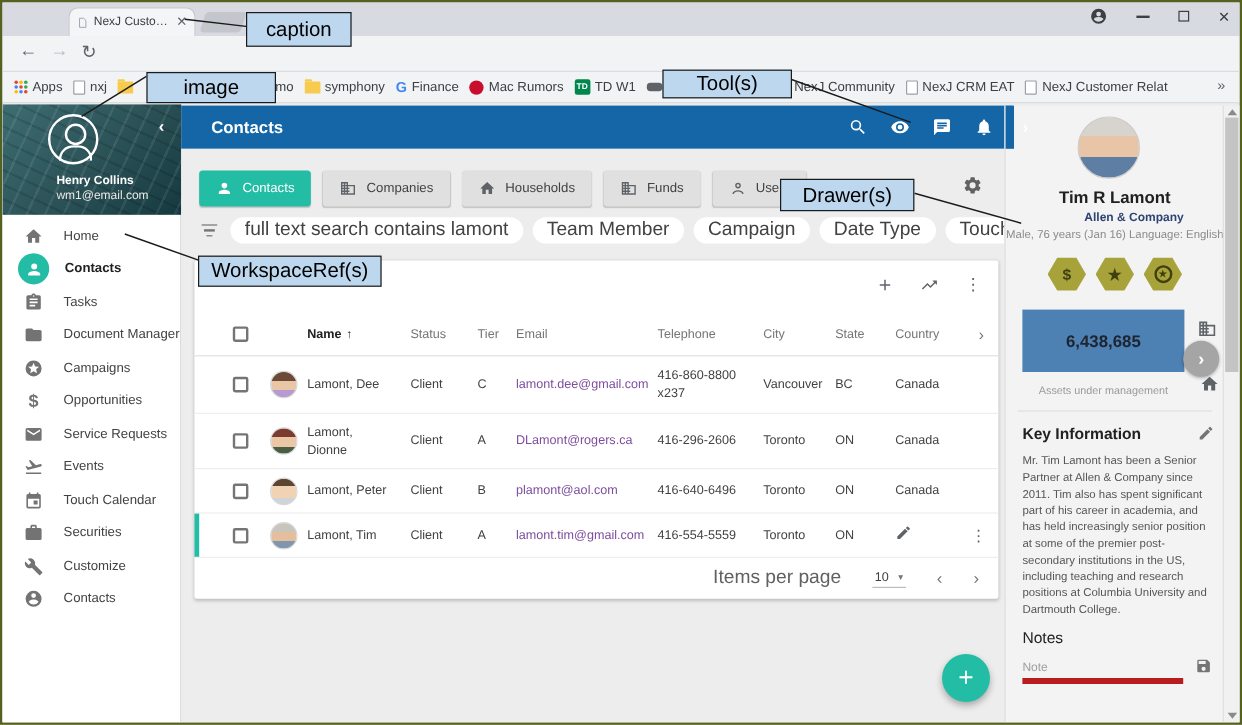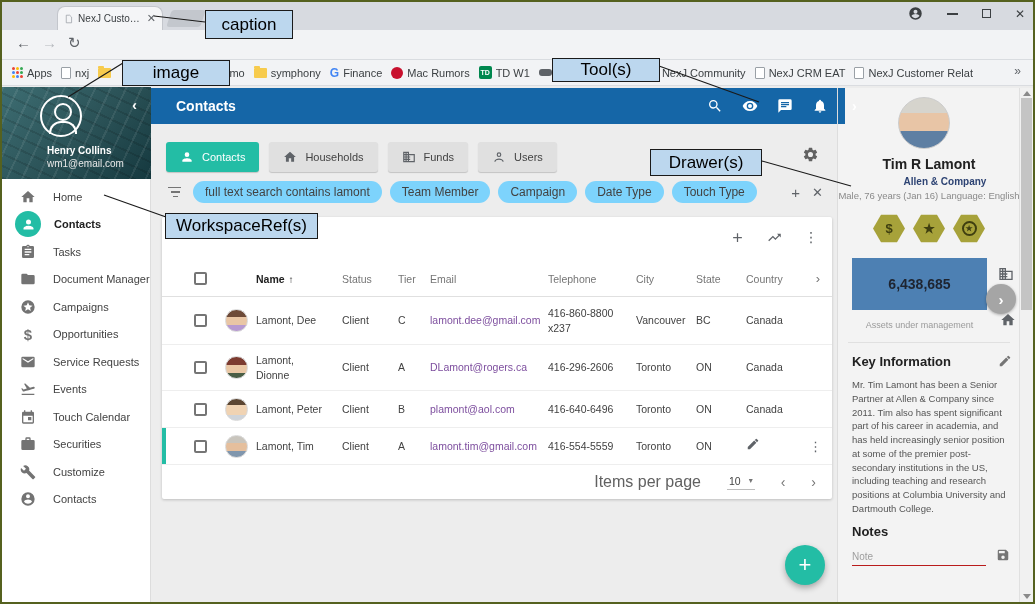--- a/index.html
+++ b/index.html
@@ -68,21 +68,21 @@
   .ebtn{height:30px;border-radius:3px;background:#e0e0e0;color:#424242;font-size:11px;display:flex;align-items:center;gap:8px;padding:0 14px;box-shadow:0 1px 1px rgba(0,0,0,.18);cursor:pointer;}
   .ebtn svg{width:14px;height:14px;fill:#5f6368;}
   .ebtn.active{background:#23bda5;color:#fff;}
   .ebtn.active svg{fill:#fff;}
   .gear-btn{position:absolute;right:18px;top:22px;}
   .gear-btn svg{width:17px;height:17px;fill:#616161;}
   .filter-row{position:absolute;left:17px;top:57px;display:flex;align-items:center;gap:8px;width:655px;}
   .filter-ic{width:14px;display:flex;flex-direction:column;gap:3px;margin-right:3px;}
   .filter-ic i{height:1.5px;background:#757575;display:block;}
   .filter-ic i:nth-child(1){width:13px;}.filter-ic i:nth-child(2){width:9px;margin:0 auto;}.filter-ic i:nth-child(3){width:5px;margin:0 auto;}
-  .chip{height:22px;border-radius:11px;background:#7dd3fc;color:#424242;font-size:12px;display:flex;align-items:center;padding:0 12px;cursor:pointer;white-space:nowrap;}
+  .chip{height:22px;border-radius:11px;background:#ffffff;color:#424242;font-size:16px;display:flex;align-items:center;padding:0 12px;cursor:pointer;white-space:nowrap;}
   .filter-actions{margin-left:auto;display:flex;gap:12px;align-items:center;color:#5f6368;}
   .plus-gl{font-size:15px;}
   .x-gl{font-size:13px;}
   
   .card{position:absolute;left:11px;top:93px;width:670px;height:282px;background:#fff;border-radius:2px;box-shadow:0 1px 3px rgba(0,0,0,.2);}
   .card-toolbar{position:absolute;right:14px;top:12px;display:flex;gap:22px;align-items:center;}
   .card-toolbar svg{width:15px;height:15px;fill:#5f6368;}
   .card-toolbar .dots{font-size:14px;color:#5f6368;}
   .tgrid{display:grid;grid-template-columns:36px 42px 86px 56px 32px 118px 88px 60px 50px 58px 1fr;align-items:center;padding-left:16px;}
   .thead{position:absolute;left:0;top:44px;width:670px;height:36px;border-bottom:1px solid #e0e0e0;}
@@ -118,22 +118,22 @@
   .badges{position:absolute;left:0;top:126px;width:182px;display:flex;justify-content:center;gap:8px;}
   .hexa{width:32px;height:29px;background:#a7a23a;clip-path:polygon(25% 3%,75% 3%,100% 50%,75% 97%,25% 97%,0 50%);display:flex;align-items:center;justify-content:center;color:#3f3f10;font-weight:bold;font-size:13px;}
   .hexa .circ-star{width:15px;height:15px;border:2px solid #3f3f10;border-radius:50%;display:flex;align-items:center;justify-content:center;font-size:8px;}
   .tile{position:absolute;left:14px;top:170px;width:135px;height:52px;background:#4d80b3;display:flex;align-items:center;justify-content:center;font-size:14px;font-weight:bold;color:#1e2430;}
   .tile-label{position:absolute;left:14px;top:232px;width:135px;text-align:center;font-size:9px;color:#9a9a9a;}
   .d-divider{position:absolute;left:10px;top:254px;width:162px;border-top:1px solid #e0e0e0;}
   .ki-title{position:absolute;left:14px;top:266px;font-size:13px;font-weight:bold;color:#212121;}
   .ki-edit{position:absolute;left:160px;top:266px;}
   .ki-edit svg,.note-save svg{width:14px;height:14px;fill:#757575;}
   .ki-text{position:absolute;left:14px;top:290px;width:158px;font-size:9.5px;color:#555;line-height:1.45;}
-  .notes-title{position:absolute;left:14px;top:436px;font-size:13px;font-weight:bold;color:#212121;}
-  .note-input{position:absolute;left:14px;top:460px;width:134px;border:none;border-bottom:1px solid #b91c1c;background:transparent;font-size:10px;color:#424242;padding:3px 0;outline:none;}
+  .notes-title{position:absolute;left:14px;top:436px;font-size:13px;font-weight:normal;color:#212121;}
+  .note-input{position:absolute;left:14px;top:460px;width:134px;border:none;border-bottom:5px solid #b91c1c;background:transparent;font-size:10px;color:#424242;padding:3px 0;outline:none;}
   .note-input::placeholder{color:#9e9e9e;}
   .note-save{position:absolute;left:158px;top:460px;}
   .note-footer{position:absolute;left:14px;top:490px;width:160px;font-size:9.5px;color:#8a8a8a;margin-top:36px;}
   .strip-ic{position:absolute;}
   .strip-ic svg{width:16px;height:16px;fill:#5f6368;}
   .drawer-handle{position:absolute;left:148px;top:196px;width:30px;height:30px;border-radius:50%;background:#a5a5a5;box-shadow:0 1px 3px rgba(0,0,0,.3);display:flex;align-items:center;justify-content:center;color:#fff;font-size:15px;font-weight:bold;}
   
   .scrollbar{position:absolute;left:1017px;top:1px;width:14px;height:514px;background:#f1f1f1;border-left:1px solid #e0e0e0;}
   .sb-thumb{position:absolute;left:1px;top:10px;width:11px;height:212px;background:#c4c4c4;}
   .sb-up{position:absolute;left:3px;top:3px;width:0;height:0;border-left:4px solid transparent;border-right:4px solid transparent;border-bottom:5px solid #8a8a8a;}
@@ -378,20 +378,26 @@
       </span>
     </div>
 
     <div class="content">
       <div class="entity-row">
         <span class="ebtn active">
             <svg viewBox="0 0 24 24">
               <path d="M12 12a4 4 0 100-8 4 4 0 000 8zm0 2c-2.67 0-8 1.34-8 4v2h16v-2c0-2.66-5.33-4-8-4z"></path>
             </svg>
             <span>Contacts</span>
+          </span>
+        <span class="ebtn">
+            <svg viewBox="0 0 24 24">
+              <path d="M12 7V3H2v18h20V7H12zM6 19H4v-2h2v2zm0-4H4v-2h2v2zm0-4H4V9h2v2zm0-4H4V5h2v2zm4 12H8v-2h2v2zm0-4H8v-2h2v2zm0-4H8V9h2v2zm0-4H8V5h2v2zm10 12h-8v-2h2v-2h-2v-2h2v-2h-2V9h8v10z"></path>
+            </svg>
+            <span>Companies</span>
           </span>
         <span class="ebtn">
             <svg viewBox="0 0 24 24">
               <path d="M10 20v-6h4v6h5v-8h3L12 3 2 12h3v8z"></path>
             </svg>
             <span>Households</span>
           </span>
         <span class="ebtn">
             <svg viewBox="0 0 24 24">
               <path d="M12 7V3H2v18h20V7H12zM6 19H4v-2h2v2zm0-4H4v-2h2v2zm0-4H4V9h2v2zm0-4H4V5h2v2zm4 12H8v-2h2v2zm0-4H8v-2h2v2zm0-4H8V9h2v2zm0-4H8V5h2v2zm10 12h-8v-2h2v-2h-2v-2h2v-2h-2V9h8v10z"></path>

